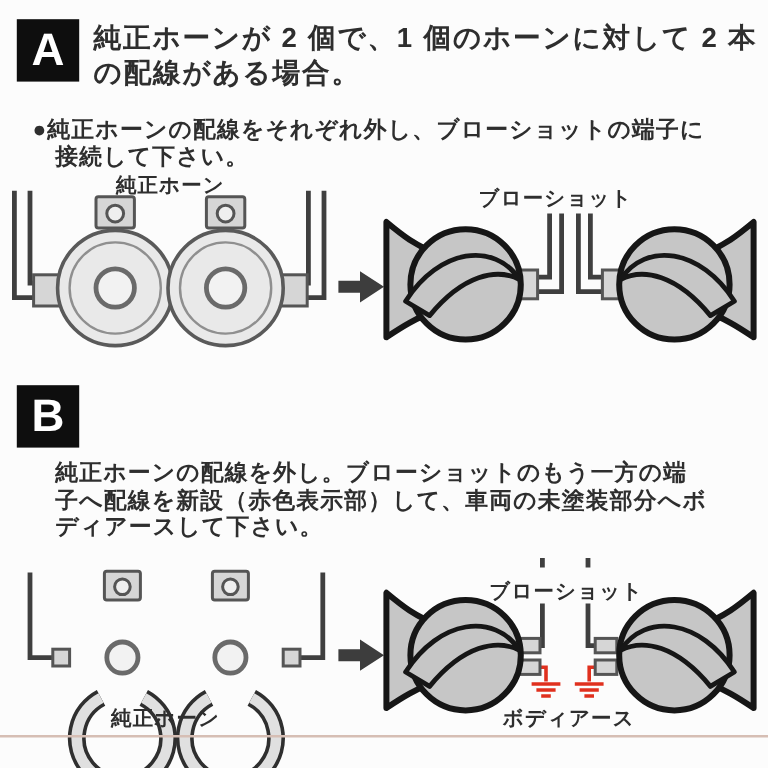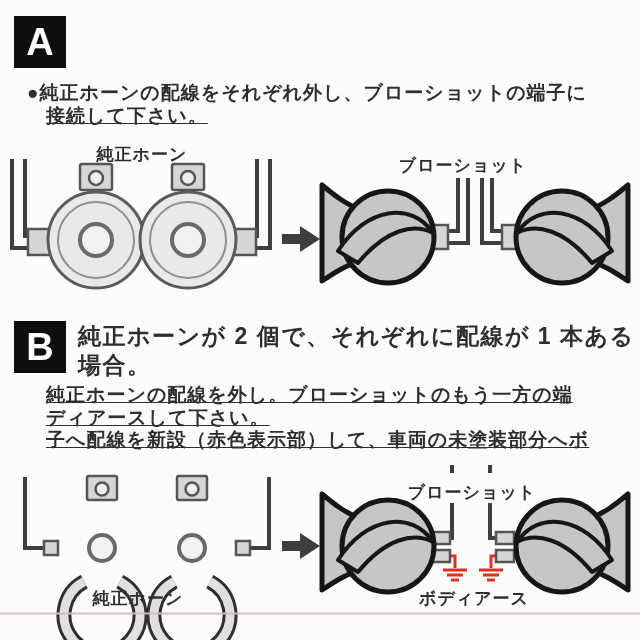--- a/index.html
+++ b/index.html
@@ -10,23 +10,23 @@
          color:var(--badge-fg,#fff);display:flex;align-items:center;justify-content:center;
          font-size:38px;font-weight:600;}
   #badge-a{left:14px;top:16px;}
   #badge-b{left:14px;top:321px;}
   .heading{position:absolute;left:78px;font-size:23px;font-weight:700;
            line-height:29px;letter-spacing:1.5px;white-space:nowrap;}
   #heading-a{top:17px;}
   #heading-b{top:322px;}
   .bullet{position:absolute;left:27px;font-size:19px;font-weight:700;
           line-height:22.5px;letter-spacing:1px;white-space:nowrap;}
-  #bullet-a{top:82px;}
+  #bullet-a{top:98px;}
   #bullet-b{top:384px;}
-  .bullet .indent{padding-left:19px;text-decoration:underline;}
+  .bullet .indent{padding-left:19px;}
   .diagram{position:absolute;left:0;display:block;}
   #diagram-a{top:133px;}
   #diagram-b{top:462px;}
   
   .dlabel{font:700 17px "Liberation Sans",sans-serif;fill:var(--text,#2e2e2e);letter-spacing:1px;}
   .metal{fill:#d6d6d6;stroke:#555;stroke-width:2.5;}
   .metal-light{fill:#efefef;stroke:#555;stroke-width:2.5;}
   .disc-outer{fill:#e9e9e9;stroke:#5a5a5a;stroke-width:3;}
   .disc-ring{fill:none;stroke:#8f8f8f;stroke-width:2;}
   .disc-center{fill:#f2f2f2;stroke:#6a6a6a;stroke-width:4;}
@@ -63,20 +63,24 @@
       <g id="trumpet-horn">
         <path class="horn-body" d="M -20,-24 C -42,-32 -54,-42 -66,-52 L -66,44 C -54,36 -42,28 -20,20 Z"></path>
         <circle r="46" class="horn-body"></circle>
         <path class="horn-swoosh" d="M -50,14 C -22,-30 24,-36 45,-4 C 26,-14 -2,-8 -30,26 Z"></path>
       </g>
       <path id="arrow-right" d="M 0,-5 H 18 V -13 L 38,0 L 18,13 V 5 H 0 Z" class="arrow"></path>
     </defs>
   </svg>
 
   <div class="badge" id="badge-a">A</div>
+  <div class="heading" id="heading-a">
+    <div>純正ホーンが 2 個で、1 個のホーンに対して 2 本</div>
+    <div>の配線がある場合。</div>
+  </div>
   <div class="bullet" id="bullet-a">
     <div>●純正ホーンの配線をそれぞれ外し、ブローショットの端子に</div>
     <div class="indent">接続して下さい。</div>
   </div>
 
   <svg class="diagram" id="diagram-a" width="640" height="182" viewBox="0 0 640 182">
     <text class="dlabel" x="142" y="27" text-anchor="middle">純正ホーン</text>
 
     <g>
       <path class="wire" d="M 12,26 V 115 H 30"></path>
@@ -98,28 +102,24 @@
       <path class="wire" d="M 504,98 H 492 V 45"></path>
       <path class="wire" d="M 504,110 H 482 V 45"></path>
     </g>
     <rect x="430" y="92" width="18" height="24" class="metal"></rect>
     <rect x="502" y="92" width="18" height="24" class="metal"></rect>
     <use href="#trumpet-horn" transform="translate(388,104)"></use>
     <use href="#trumpet-horn" transform="translate(562,104) scale(-1,1)"></use>
   </svg>
 
   <div class="badge" id="badge-b">B</div>
-  <div class="heading" id="heading-b">
-    <div>純正ホーンが 2 個で、それぞれに配線が 1 本ある</div>
-    <div>場合。</div>
-  </div>
   <div class="bullet" id="bullet-b">
     <div class="indent">純正ホーンの配線を外し。ブローショットのもう一方の端</div>
+    <div class="indent">子へ配線を新設（赤色表示部）して、車両の未塗装部分へボ</div>
     <div class="indent">ディアースして下さい。</div>
-    <div class="indent">子へ配線を新設（赤色表示部）して、車両の未塗装部分へボ</div>
   </div>
 
   <svg class="diagram" id="diagram-b" width="640" height="178" viewBox="0 0 640 178">
     <g>
       <path class="wire" d="M 44,86 H 25 V 15"></path>
       <path class="wire" d="M 250,86 H 269 V 15"></path>
     </g>
     <rect x="44" y="79" width="14" height="14" class="metal"></rect>
     <rect x="236" y="79" width="14" height="14" class="metal"></rect>
     <use href="#cring-horn" x="102" y="86"></use>

